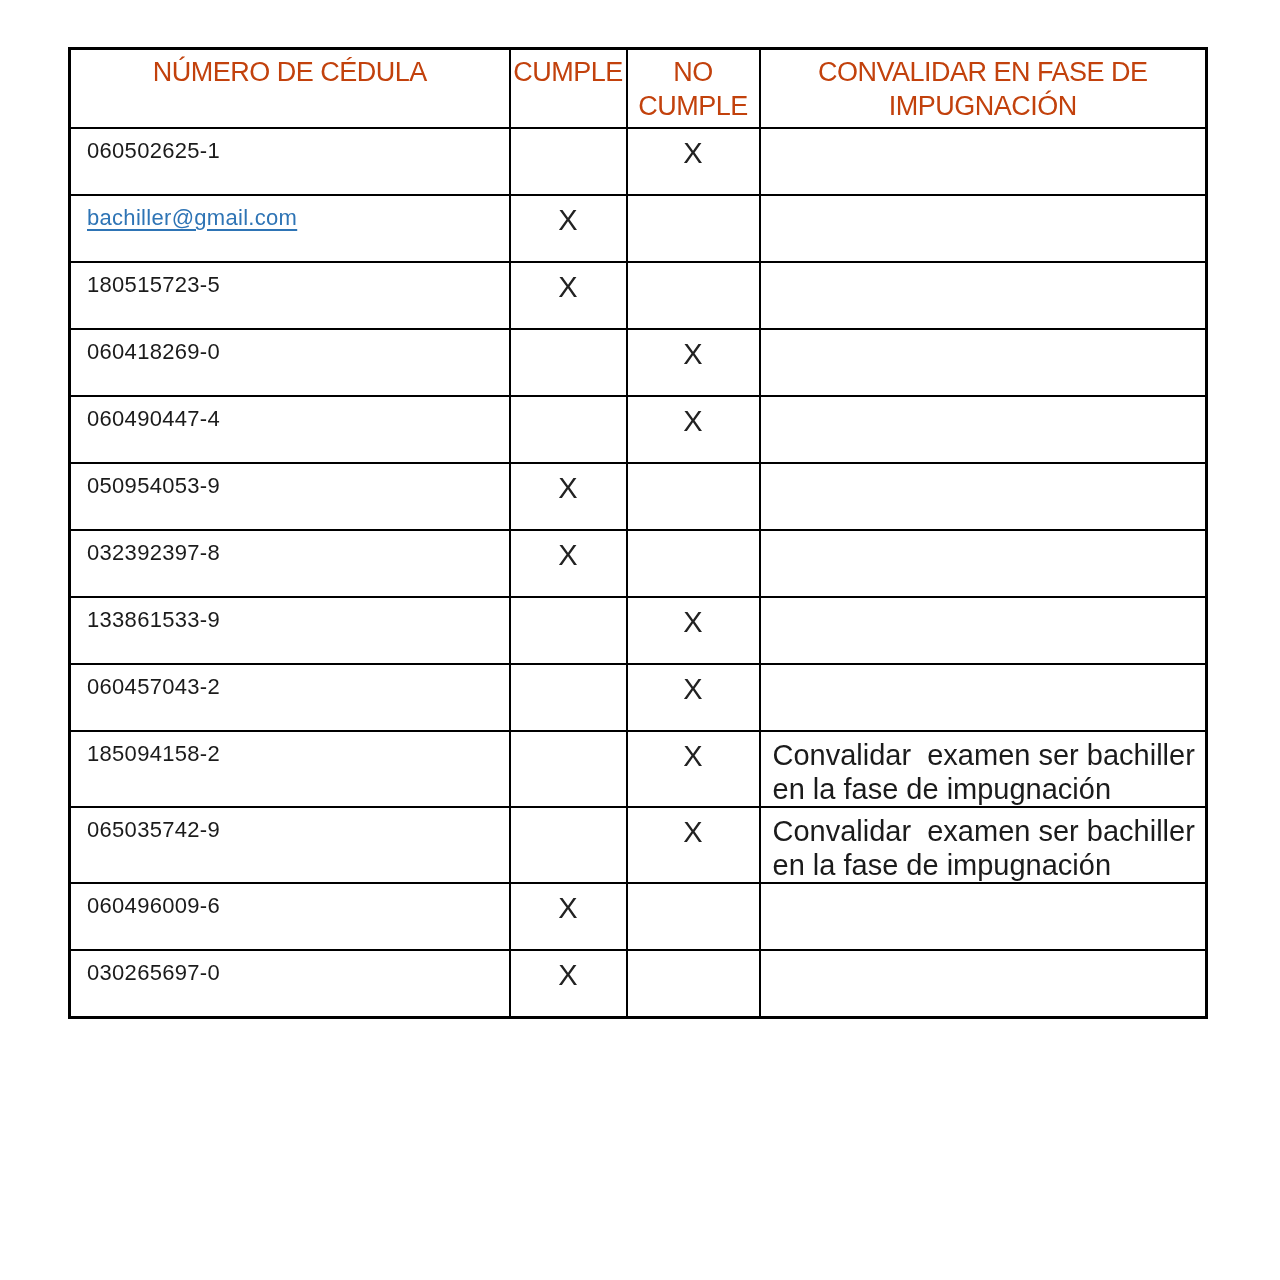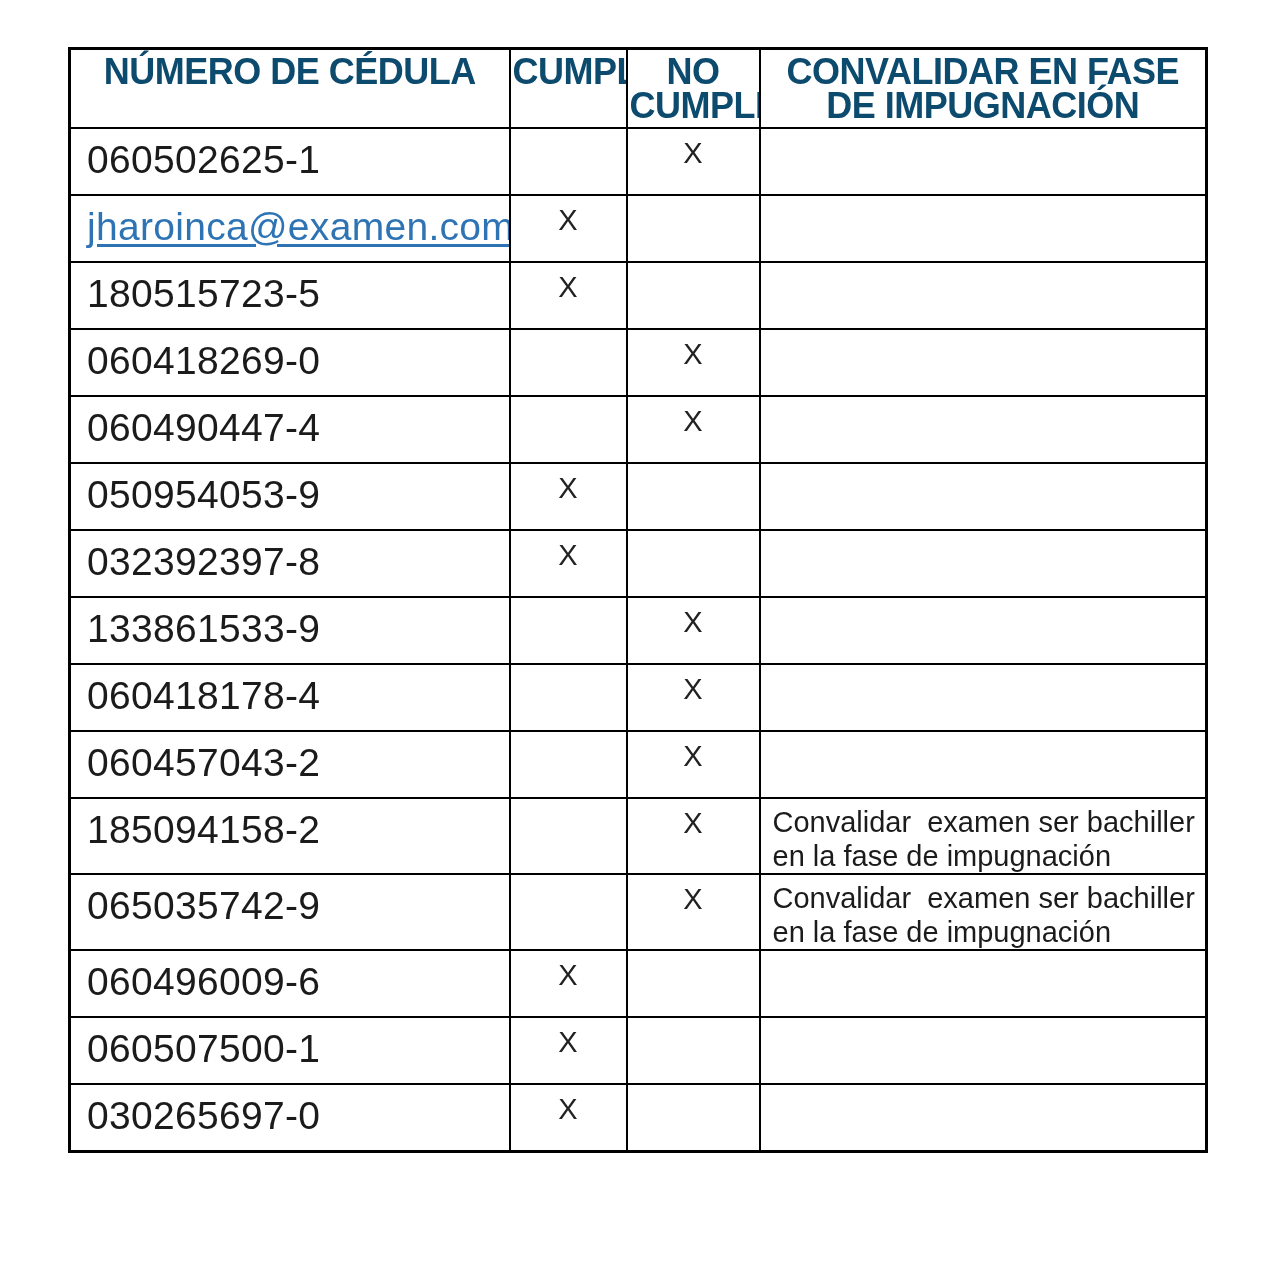--- a/index.html
+++ b/index.html
@@ -27,34 +27,34 @@
   col.c1 { width: 440px; }
   col.c2 { width: 117px; }
   col.c3 { width: 133px; }
   col.c4 { width: 447px; }
   th, td {
     border: 2px solid #000000;
     vertical-align: top;
     overflow: hidden;
   }
   th {
-    font-size: 36px;
-    font-weight: 700;
-    color: #0c4a6e;
+    font-size: 27px;
+    font-weight: 400;
+    color: #c2410c;
     text-align: center;
     line-height: 34px;
     padding: 5px 2px 4px 2px;
     letter-spacing: -0.5px;
     height: 78px;
     box-sizing: border-box;
   }
   tr.row { height: 67px; }
   tr.row.tall { height: 76px; }
   td.cedula {
-    font-size: 39px;
+    font-size: 22px;
     padding: 9px 8px 0 16px;
     letter-spacing: 0.3px;
     white-space: nowrap;
   }
   td.xcell {
     font-size: 29px;
     text-align: center;
     padding: 8px 0 0 0;
     color: #222222;
   }
@@ -91,21 +91,21 @@
       </tr>
     </thead>
     <tbody>
       <tr class="row">
         <td class="cedula">060502625-1</td>
         <td class="xcell"></td>
         <td class="xcell">X</td>
         <td class="note"></td>
       </tr>
       <tr class="row">
-        <td class="cedula"><span class="email-link">jharoinca@examen.com</span></td>
+        <td class="cedula"><span class="email-link">bachiller@gmail.com</span></td>
         <td class="xcell">X</td>
         <td class="xcell"></td>
         <td class="note"></td>
       </tr>
       <tr class="row">
         <td class="cedula">180515723-5</td>
         <td class="xcell">X</td>
         <td class="xcell"></td>
         <td class="note"></td>
       </tr>
@@ -133,26 +133,20 @@
         <td class="xcell"></td>
         <td class="note"></td>
       </tr>
       <tr class="row">
         <td class="cedula">133861533-9</td>
         <td class="xcell"></td>
         <td class="xcell">X</td>
         <td class="note"></td>
       </tr>
       <tr class="row">
-        <td class="cedula">060418178-4</td>
-        <td class="xcell"></td>
-        <td class="xcell">X</td>
-        <td class="note"></td>
-      </tr>
-      <tr class="row">
         <td class="cedula">060457043-2</td>
         <td class="xcell"></td>
         <td class="xcell">X</td>
         <td class="note"></td>
       </tr>
       <tr class="row tall">
         <td class="cedula">185094158-2</td>
         <td class="xcell"></td>
         <td class="xcell">X</td>
         <td class="note">Convalidar  examen ser bachiller en la fase de impugnación</td>
@@ -163,26 +157,20 @@
         <td class="xcell">X</td>
         <td class="note">Convalidar  examen ser bachiller en la fase de impugnación</td>
       </tr>
       <tr class="row">
         <td class="cedula">060496009-6</td>
         <td class="xcell">X</td>
         <td class="xcell"></td>
         <td class="note"></td>
       </tr>
       <tr class="row">
-        <td class="cedula">060507500-1</td>
-        <td class="xcell">X</td>
-        <td class="xcell"></td>
-        <td class="note"></td>
-      </tr>
-      <tr class="row">
         <td class="cedula">030265697-0</td>
         <td class="xcell">X</td>
         <td class="xcell"></td>
         <td class="note"></td>
       </tr>
     </tbody>
   </table>
 </div>
 
 </body></html>

